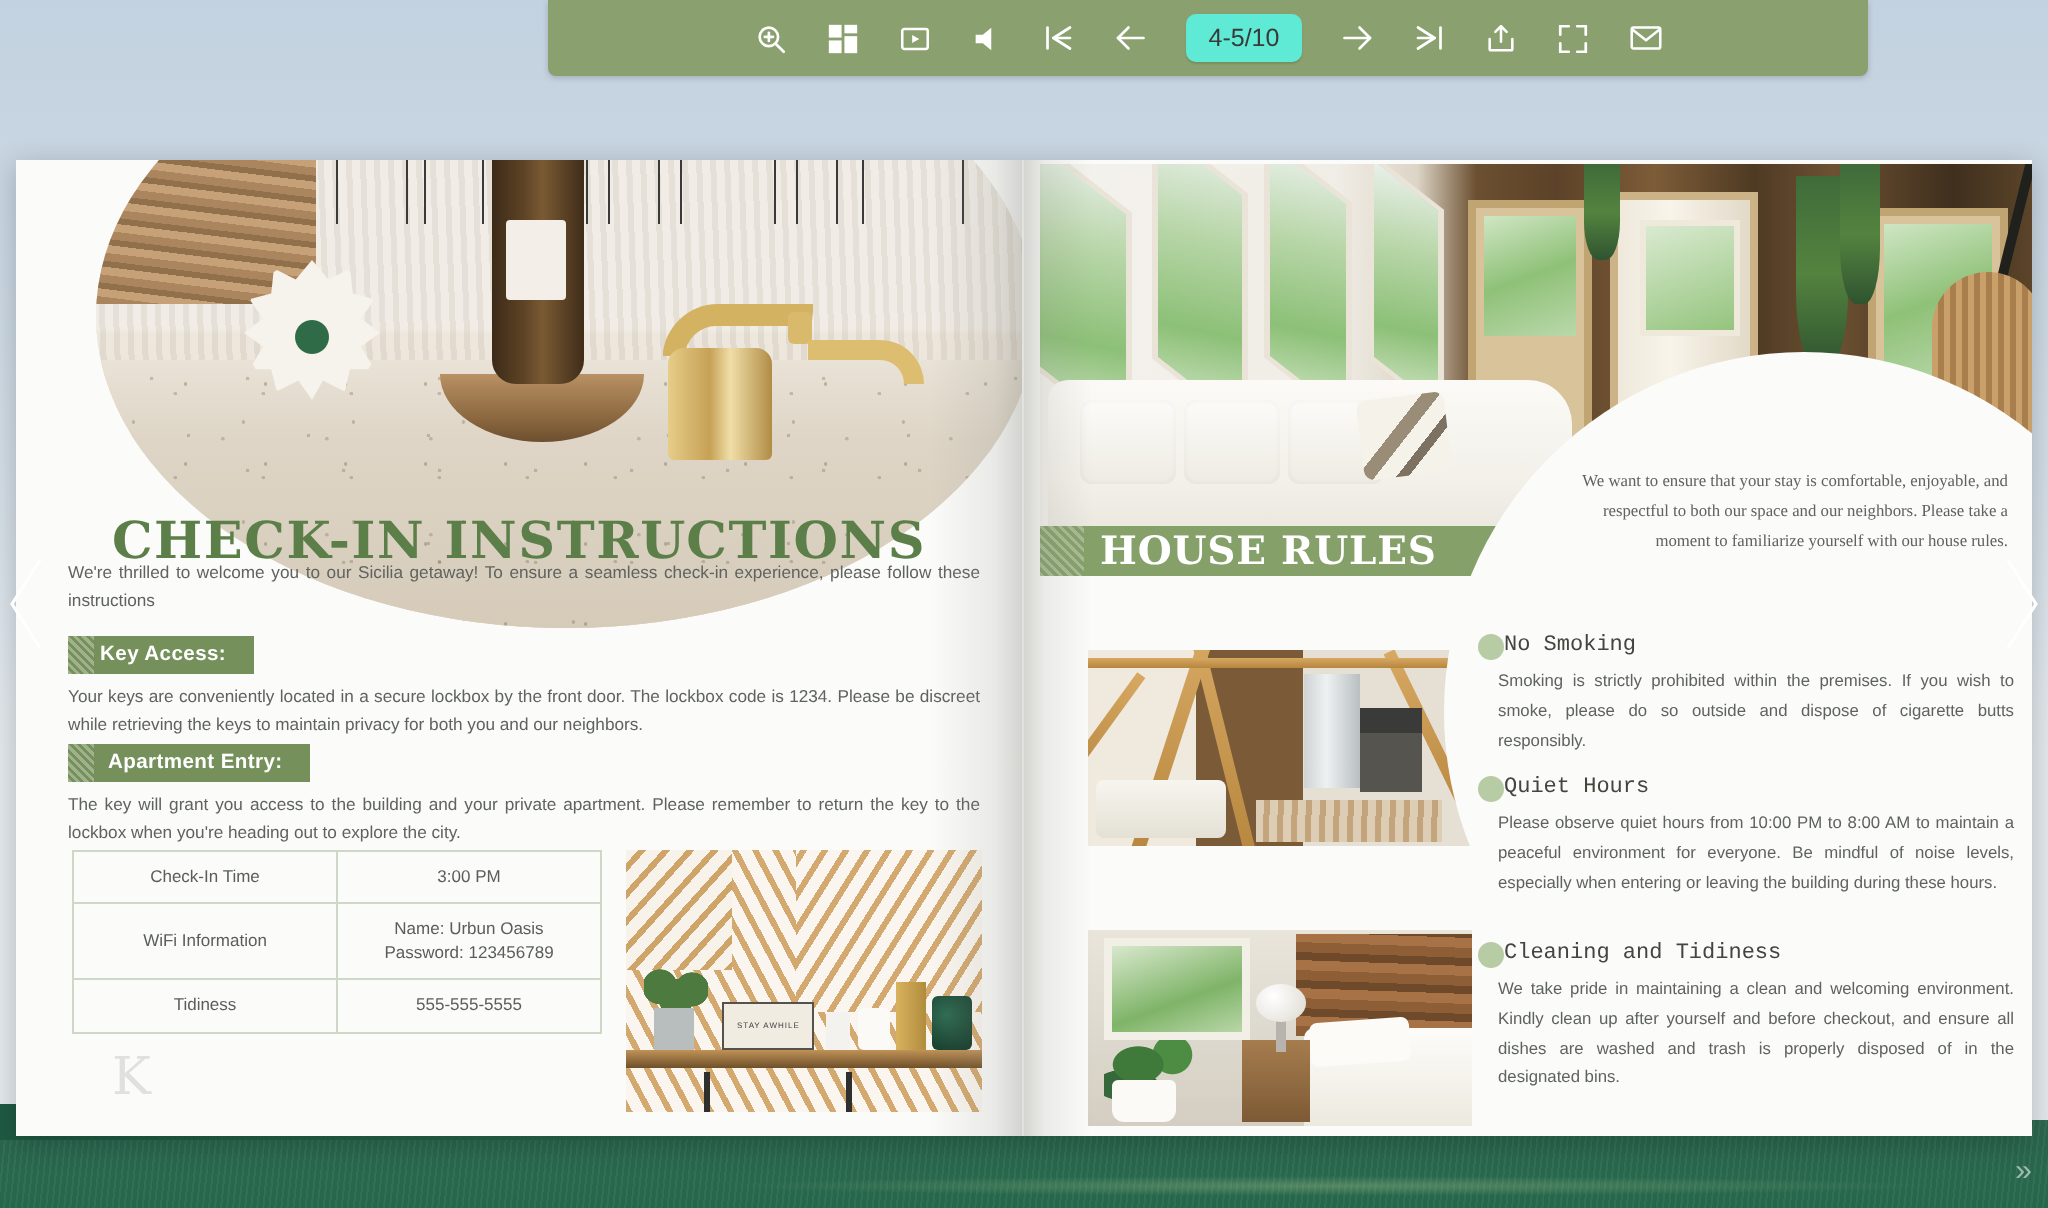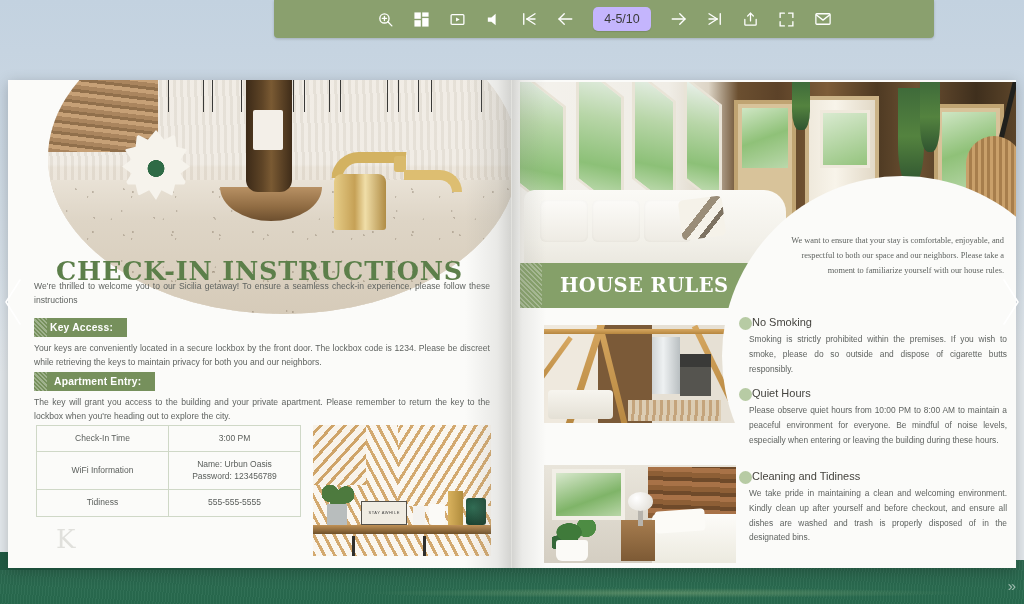--- a/index.html
+++ b/index.html
@@ -78,21 +78,21 @@
     height: 26px;
     display: flex;
     align-items: center;
     justify-content: center;
     cursor: pointer;
     flex: 0 0 auto;
   }
   .tb-btn svg { display: block; }
 
   #page-indicator {
-    background: #c4b5fd;
+    background: #5eead4;
     color: #3a3a3a;
     font-size: 12.5px;
     border-radius: 5px;
     padding: 5px 11px;
     min-width: 54px;
     text-align: center;
     margin: 0 5px;
     box-shadow: 0 1px 1px rgba(0,0,0,0.12);
     cursor: text;
     white-space: nowrap;
@@ -427,24 +427,24 @@
   }
   .rattan-chair {
     position: absolute; right: -6px; top: 54px; width: 56px; height: 98px;
     background: repeating-linear-gradient(90deg, #c9a06a 0 3px, #a77e4c 3px 6px);
     border-radius: 28px 28px 4px 4px;
   }
 
   #rules-banner {
     position: absolute;
     left: 8px; top: 183px;
-    width: 232px; height: 45px;
+    width: 232px; height: 25px;
     background: #85a069;
     display: flex; align-items: center;
-    padding-left: 40px;
+    padding-left: 30px;
     font-family: "DejaVu Serif", serif;
     font-weight: 700;
     font-size: 19.5px;
     color: #ffffff;
     letter-spacing: .4px;
     z-index: 6;
   }
   #rules-banner::before {
     content: ""; position: absolute; left: 0; top: 0; bottom: 0; width: 22px;
     background: repeating-linear-gradient(45deg, rgba(255,255,255,.28) 0 1.6px, transparent 1.6px 3.4px);
@@ -489,21 +489,21 @@
     padding-left: 13px;
     margin-bottom: 4px;
   }
   .rule-head::before {
     content: "";
     position: absolute; left: 0; top: 1px;
     width: 13px; height: 13px;
     background: #b7cba4;
     border-radius: 50%;
   }
-  .rule-head span { position: relative; z-index: 2; }
+  .rule-head span { position: relative; z-index: 2; font-family: Liberation Mono, monospace; }
   .rule-text {
     font-size: 8.4px;
     line-height: 1.76;
     color: #5f6360;
     text-align: justify;
     padding-left: 10px;
   }
   #rule-0 { top: 236px; }
   #rule-1 { top: 307px; }
   #rule-2 { top: 390px; }

